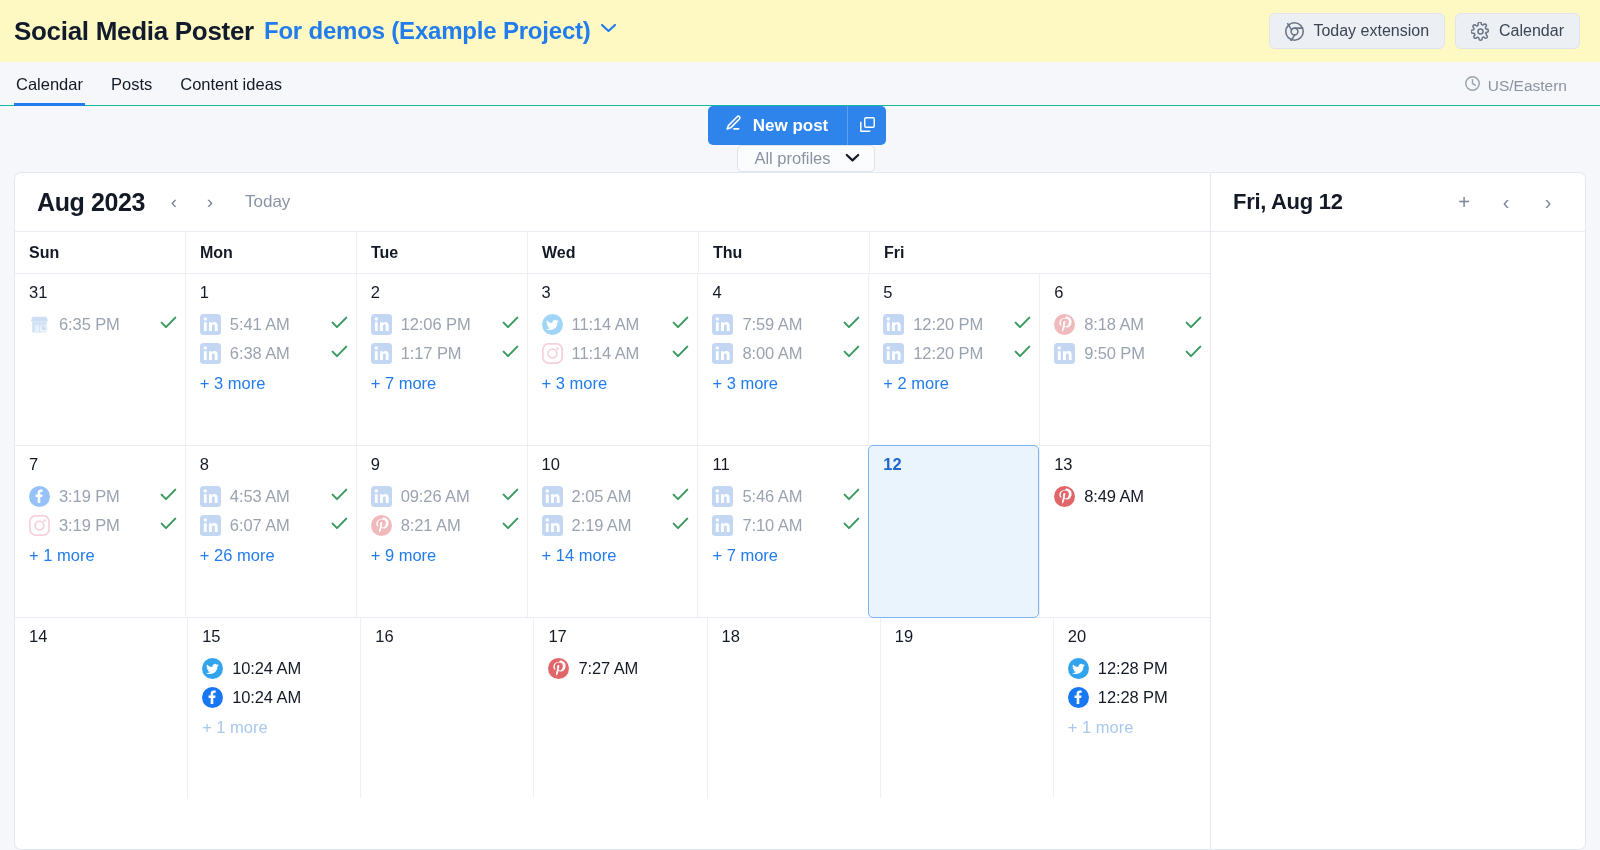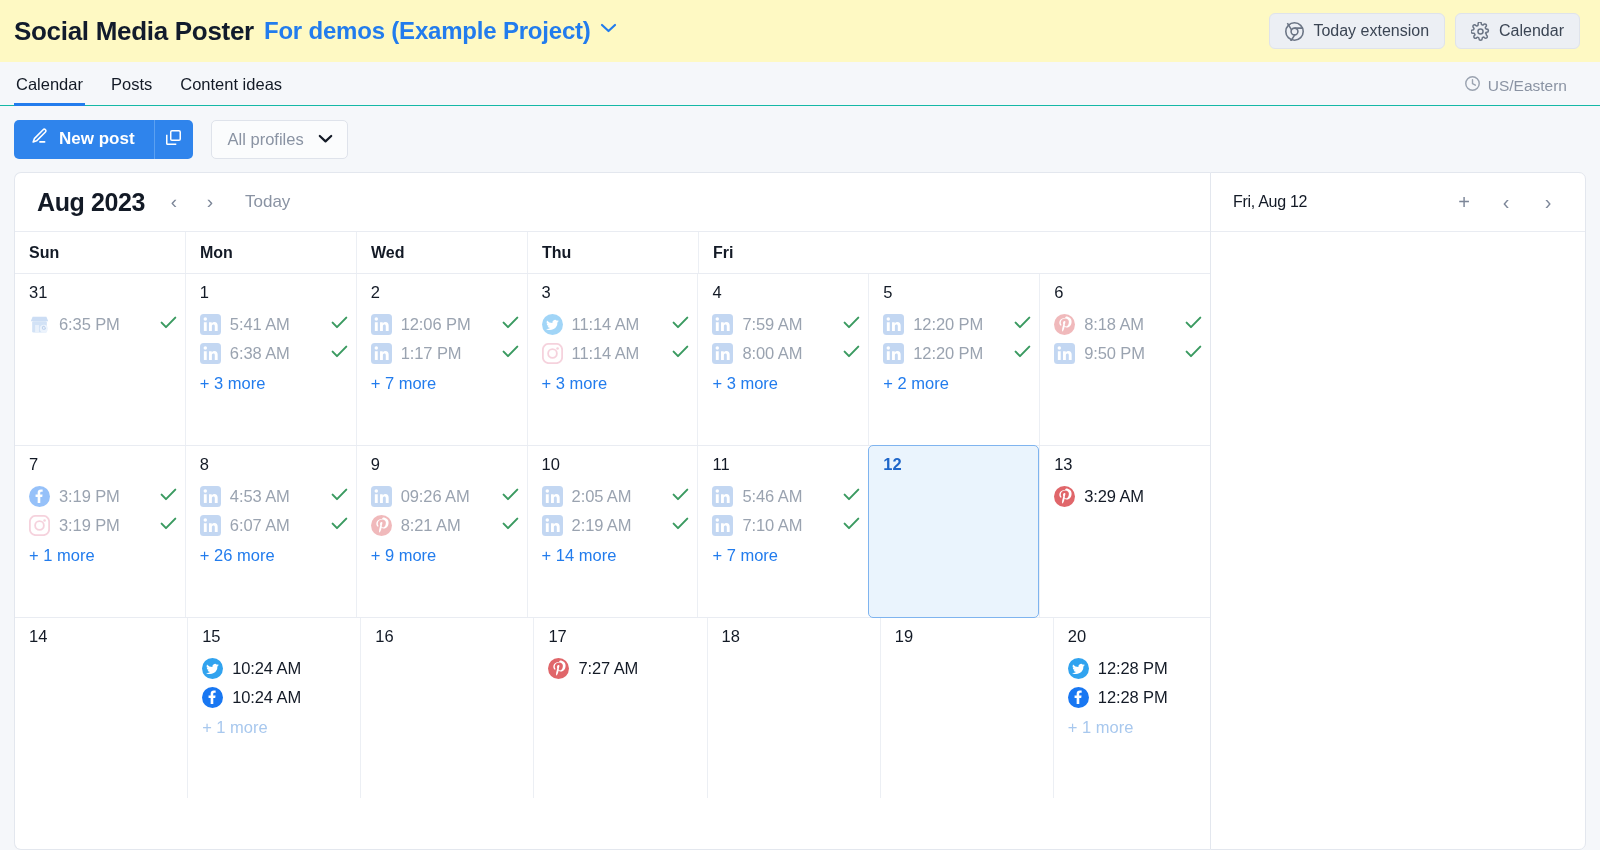--- a/index.html
+++ b/index.html
@@ -58,20 +58,21 @@
   .tab.active { border-bottom-color: #227ced; font-weight: 400; }
   .tz {
     margin-left: auto; display: inline-flex; align-items: center; gap: 7px;
     color: #8a93a3; font-size: 15.5px; padding-bottom: 9px;
   }
 
   
   .toolbar {
     height: 66px; display: flex; align-items: center;
     padding: 0 20px 0 14px;
+    flex-direction: column;
   }
   .newpost-group { display: flex; align-items: stretch; }
   .btn-newpost {
     display: inline-flex; align-items: center; gap: 10px;
     height: 39px; padding: 0 19px 0 16px;
     background: #2f84ec; color: #fff;
     border: none; border-radius: 5px 0 0 5px;
     font-size: 17px; font-weight: 700; cursor: pointer;
   }
   .btn-dup {
@@ -128,21 +129,21 @@
     cursor: pointer; margin-left: 6px;
   }
   .today-link {
     margin-left: 20px; color: #8a93a3; font-size: 17px; cursor: pointer;
   }
 
   .side-titlebar {
     height: 59px; display: flex; align-items: center;
     padding: 0 22px; border-bottom: 1px solid #e9ecf2;
   }
-  .side-date { font-size: 16px; font-weight: 400; letter-spacing: -0.3px; }
+  .side-date { font-size: 22px; font-weight: 700; letter-spacing: -0.3px; }
   .side-actions { margin-left: auto; display: flex; align-items: center; }
   .side-actions .navarrow { font-size: 20px; margin-left: 12px; }
 
   
   .dow-row { display: flex; border-bottom: 1px solid #e9ecf2; }
   .dow {
     padding: 12px 0 11px 14px; font-size: 16px; font-weight: 700;
     border-left: 1px solid #eceff4;
   }
   .dow:first-child { border-left: none; }
@@ -272,20 +273,21 @@
     <div class="cal-titlebar">
       <span class="cal-month">Aug 2023</span>
       <span class="navarrow" style="margin-left:14px">‹</span>
       <span class="navarrow">›</span>
       <span class="today-link">Today</span>
     </div>
 
     <div class="dow-row">
         <div class="dow" style="width: 170px;">Sun</div>
         <div class="dow" style="width: 171px;">Mon</div>
+        <div class="dow" style="width: 171px;">Tue</div>
         <div class="dow" style="width: 171px;">Wed</div>
         <div class="dow" style="width: 171px;">Thu</div>
         <div class="dow" style="width: 171px;">Fri</div>
       </div>
     <div id="weeks-container">
         <div class="week">
           <div class="daycell" style="width: 170px;">
             <div class="daynum">31</div>
             <div class="evt past">
               <svg viewBox="0 0 24 24" class="ico" width="21" height="21">
@@ -603,21 +605,21 @@
           <div class="daycell selected" style="width: 171px;">
             <div class="daynum">12</div>
           </div>
           <div class="daycell" style="width: 171px;">
             <div class="daynum">13</div>
             <div class="evt">
               <svg viewBox="0 0 24 24" class="ico" width="21" height="21">
                 <circle cx="12" cy="12" r="12" fill="#e0666a"></circle>
                 <path d="M12.4 4.6c-4.2 0-6.3 2.9-6.3 5.4 0 1.5.6 2.8 1.8 3.3.2.1.4 0 .4-.2l.2-.7c.1-.2 0-.3-.1-.5a3 3 0 0 1-.7-2c0-2.5 1.9-4.8 5-4.8 2.7 0 4.3 1.6 4.3 3.8 0 2.9-1.3 5.3-3.2 5.3-1 0-1.8-.9-1.5-1.9l.7-2.8c.2-.8-.1-1.5-.9-1.5-1 0-1.8 1-1.8 2.3 0 .9.3 1.4.3 1.4l-1.2 5c-.3 1.4-.1 3.2 0 3.4 0 .1.2.2.3 0 .1-.1 1.4-1.7 1.8-3.3l.7-2.6c.4.7 1.4 1.3 2.5 1.3 3.2 0 5.4-3 5.4-6.9 0-3-2.5-5.7-6.4-5.7z" fill="#fff"></path>
               </svg>
-              <span class="time">3:29 AM</span>
+              <span class="time">8:49 AM</span>
             </div>
           </div>
         </div>
         <div class="week w3">
           <div class="daycell" style="width: 170px;">
             <div class="daynum">14</div>
           </div>
           <div class="daycell" style="width: 171px;">
             <div class="daynum">15</div>
             <div class="evt">

